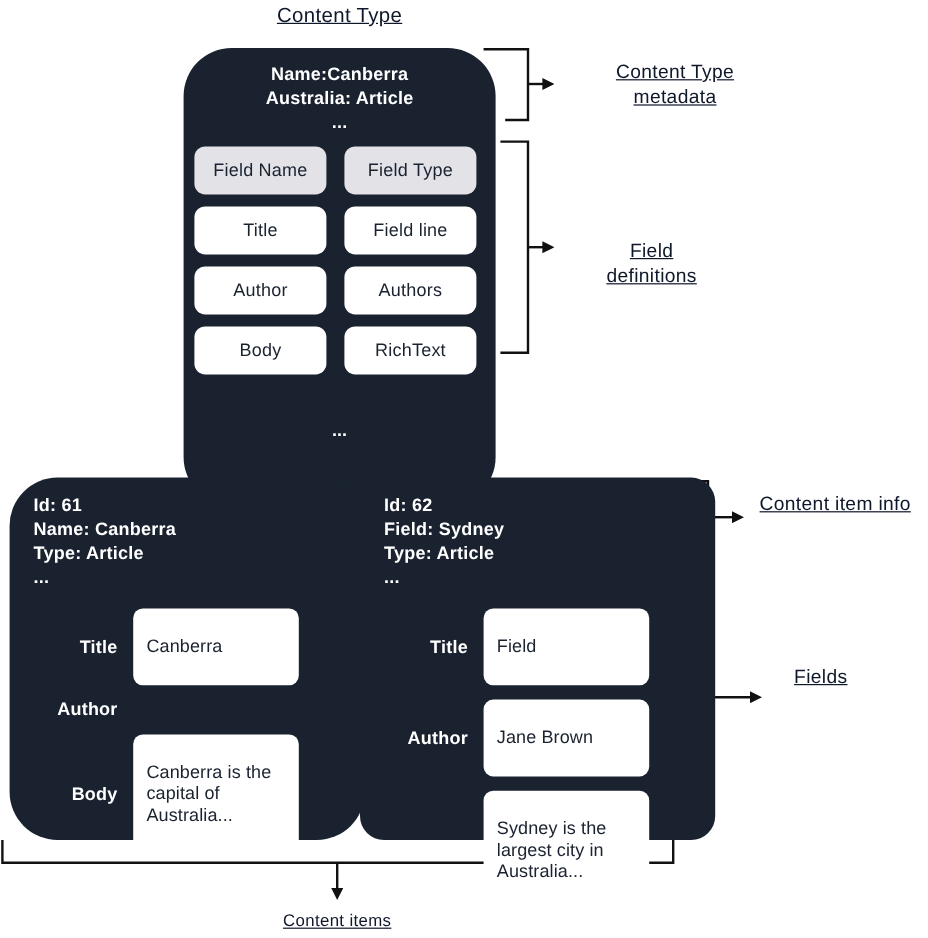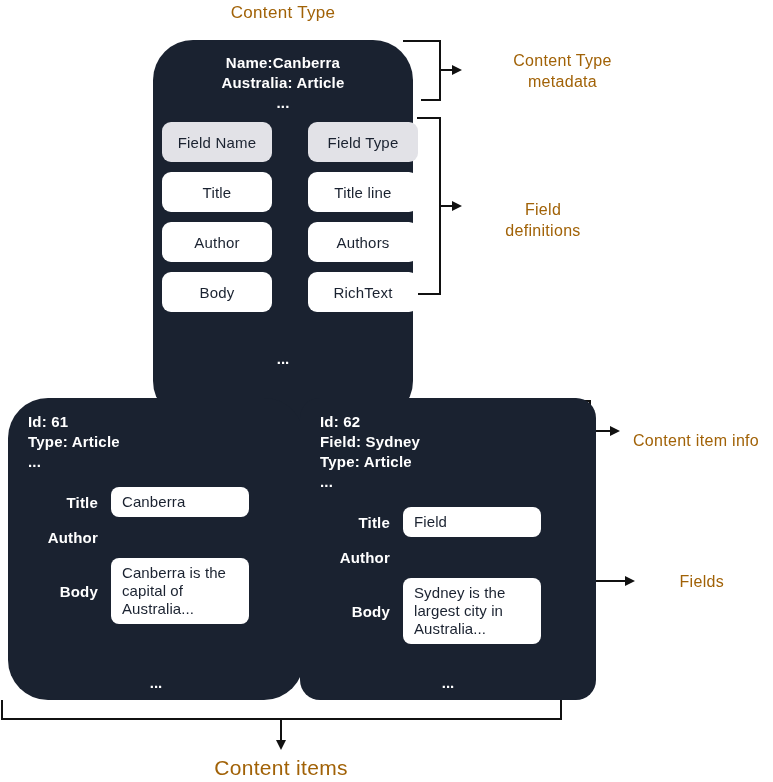--- a/index.html
+++ b/index.html
@@ -1,37 +1,37 @@
 <!DOCTYPE html>
 <html><head>
 <meta charset="utf-8">
 <style>
   html,body{margin:0;padding:0;background:#ffffff;}
   .canvas{
     position:relative;width:773px;height:782px;background:#ffffff;
     font-family:"Liberation Sans", sans-serif;color:#161616;overflow:hidden;
   }
-  .outer-label{position:absolute;font-size:16px;line-height:21px;letter-spacing:0.3px;text-align:center;color:#a16207;}
+  .outer-label{position:absolute;font-size:16px;line-height:21px;letter-spacing:0.3px;text-align:center;color:#0f172a;text-decoration:underline;}
   .dark-box{position:absolute;background:#1a2230;border-radius:40px;color:#ffffff;}
   .ct-box{left:153px;top:40px;width:260px;height:381px;}
   .ct-head{padding-top:13px;text-align:center;font-weight:700;font-size:15px;line-height:20px;letter-spacing:0.2px;}
-  .field-grid{position:absolute;left:9px;top:82px;display:grid;grid-template-columns:110px 110px;gap:10px 36px;}
+  .field-grid{position:absolute;left:9px;top:82px;display:grid;grid-template-columns:110px 110px;gap:10px 15px;}
   .cell{height:40px;background:#ffffff;border-radius:9px;display:flex;align-items:center;justify-content:center;
         font-size:15px;color:#1a2230;letter-spacing:0.2px;}
   .cell.header{background:#e2e2e7;}
   .ct-ellipsis{position:absolute;left:0;right:0;top:310px;text-align:center;font-weight:700;font-size:15px;}
   .item-box{width:296px;height:302px;top:398px;}
   .item-box.left{left:8px;}
   .item-box.right{left:300px;border-radius:20px;}
   .item-head{padding:14px 0 0 20px;font-weight:700;font-size:15px;line-height:20px;letter-spacing:0.2px;}
   .item-fields{margin:15px 0 0 18px;display:flex;flex-direction:column;gap:12px;}
   .field-row{display:flex;align-items:center;gap:13px;}
   .field-label{flex:none;width:72px;text-align:right;font-weight:700;font-size:15px;letter-spacing:0.2px;}
   .field-value{flex:none;width:116px;background:#ffffff;color:#1a2230;border-radius:8px;
-               padding:6px 11px;font-size:15px;line-height:18px;white-space:pre-line;letter-spacing:0.1px;}
+               padding:23px 11px;font-size:15px;line-height:18px;white-space:pre-line;letter-spacing:0.1px;}
   .item-ellipsis{position:absolute;left:0;right:0;bottom:9px;text-align:center;font-weight:700;font-size:15px;}
   svg.lines{position:absolute;left:0;top:0;pointer-events:none;}
 </style>
 </head>
 <body>
 
 <div class="canvas">
 
   <svg class="lines" width="773" height="782" viewBox="0 0 773 782">
     <defs>
@@ -60,35 +60,36 @@
   <div class="dark-box ct-box">
     <div class="ct-head">
       <div>Name:Canberra</div>
       <div>Australia: Article</div>
       <div>...</div>
     </div>
     <div class="field-grid">
       <div class="cell header">Field Name</div>
       <div class="cell header">Field Type</div>
       <div class="cell">Title</div>
-      <div class="cell">Title line</div>
+      <div class="cell">Field line</div>
       <div class="cell">Author</div>
       <div class="cell">Authors</div>
       <div class="cell">Body</div>
       <div class="cell">RichText</div>
     </div>
     <div class="ct-ellipsis">...</div>
   </div>
 
   <div class="outer-label" style="left:495px;top:50px;width:135px;">Content Type metadata</div>
   <div class="outer-label" style="left:488px;top:199px;width:110px;">Field definitions</div>
 
   <div class="dark-box item-box left">
     <div class="item-head">
       <div>Id: 61</div>
+      <div>Name: Canberra</div>
       <div>Type: Article</div>
       <div>...</div>
     </div>
     <div class="item-fields">
       <div class="field-row">
         <div class="field-label">Title</div>
         <div class="field-value">Canberra</div>
       </div>
       <div class="field-row">
         <div class="field-label">Author</div>
@@ -110,29 +111,30 @@
       <div>Type: Article</div>
       <div>...</div>
     </div>
     <div class="item-fields">
       <div class="field-row">
         <div class="field-label">Title</div>
         <div class="field-value">Field</div>
       </div>
       <div class="field-row">
         <div class="field-label">Author</div>
+        <div class="field-value">Jane Brown</div>
       </div>
       <div class="field-row">
         <div class="field-label">Body</div>
         <div class="field-value">Sydney is the
 largest city in
 Australia...</div>
       </div>
     </div>
     <div class="item-ellipsis">...</div>
   </div>
 
-  <div class="outer-label" style="left:630px;top:430px;width:132px;">Content item info</div>
-  <div class="outer-label" style="left:644px;top:571px;width:80px;text-align:right;">Fields</div>
+  <div class="outer-label" style="left:630px;top:410px;width:132px;">Content item info</div>
+  <div class="outer-label" style="left:644px;top:554px;width:80px;text-align:center;">Fields</div>
 
-  <div class="outer-label" style="left:151px;top:757px;width:260px;font-size:21px;">Content items</div>
+  <div class="outer-label" style="left:151px;top:757px;width:260px;font-size:14px;">Content items</div>
 
 </div>
 
 </body></html>

